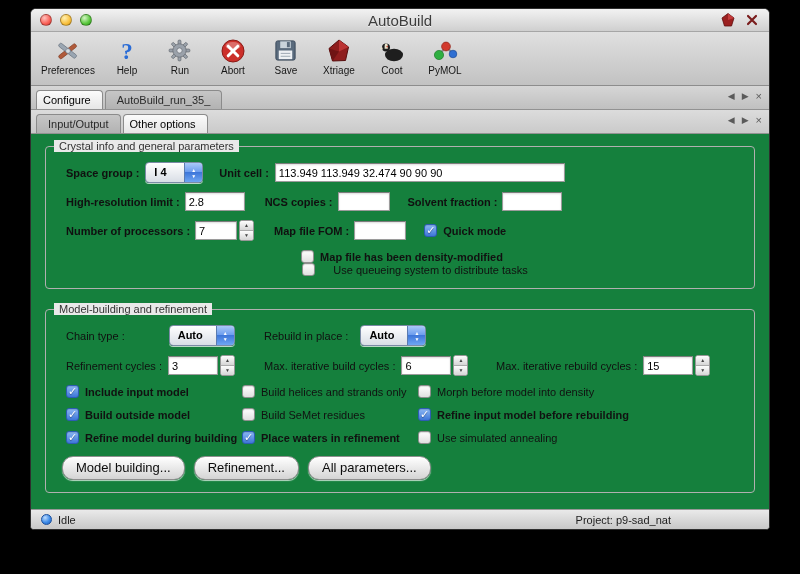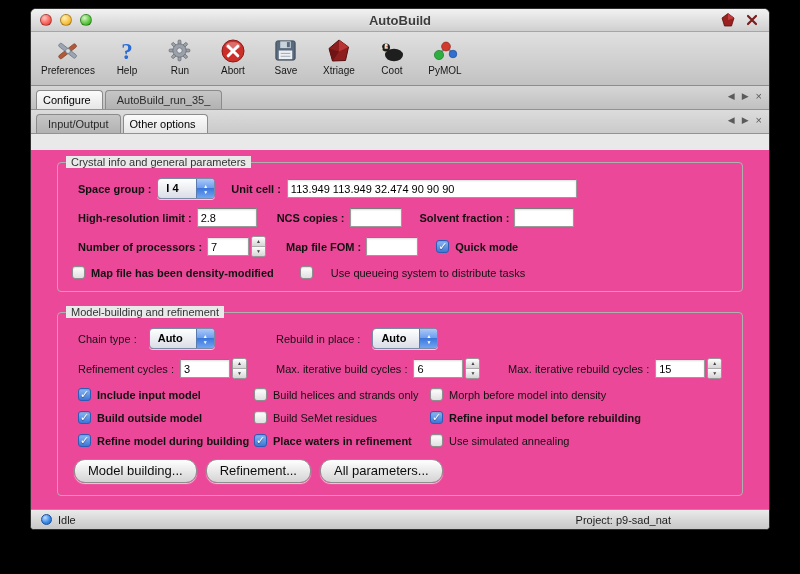--- a/index.html
+++ b/index.html
@@ -10,40 +10,40 @@
           border-radius:6px 6px 4px 4px;background:#e9e9e9;border:1px solid #2e2e2e;
           box-shadow:0 12px 34px rgba(0,0,0,.85);display:flex;flex-direction:column;overflow:hidden;box-sizing:border-box;}
   
   .titlebar{height:22px;flex:0 0 auto;background:linear-gradient(#f2f2f2,#cfcfcf);
             border-bottom:1px solid #a6a6a6;display:flex;align-items:center;position:relative;}
   .traffic{display:flex;gap:8px;margin-left:9px;z-index:2;}
   .light{width:12px;height:12px;border-radius:50%;box-sizing:border-box;border:1px solid rgba(0,0,0,.3);}
   .light.red{background:radial-gradient(circle at 35% 30%,#ffc2bd,#f95f56 60%,#ce352c);}
   .light.yellow{background:radial-gradient(circle at 35% 30%,#fff0b0,#f9c03e 60%,#d89a16);}
   .light.green{background:radial-gradient(circle at 35% 30%,#d4f5c4,#57c63b 60%,#2f9a1b);}
-  .wtitle{position:absolute;left:0;right:0;text-align:center;font-size:13px;font-weight:bold;
+  .wtitle{position:absolute;left:0;right:0;text-align:center;font-size:15px;font-weight:normal;
           color:#3c3c3c;text-shadow:0 1px 0 rgba(255,255,255,.65);}
   .tb-right{position:absolute;right:10px;top:3px;display:flex;gap:9px;align-items:center;z-index:2;}
   .tb-right .mini{width:15px;height:15px;display:flex;align-items:center;justify-content:center;}
   
   .toolbar{height:50px;flex:0 0 auto;background:linear-gradient(#e0e0e0,#c2c2c2);
            border-bottom:1px solid #8d8d8d;display:flex;align-items:flex-start;padding:3px 8px 0 8px;gap:7px;}
   .tool{display:flex;flex-direction:column;align-items:center;gap:0;min-width:42px;padding:1px 2px;border-radius:4px;}
   .tool .ticon{height:29px;display:flex;align-items:center;justify-content:center;}
   .tool .tlabel{font-size:10px;color:#161616;white-space:nowrap;}
   
   .tabrow{height:23px;flex:0 0 auto;background:linear-gradient(#d6d6d6,#c0c0c0);
           border-bottom:1px solid #929292;display:flex;align-items:flex-end;padding:0 4px;position:relative;}
   .tab{font-size:11px;padding:3px 11px 3px;border:1px solid #8b8b8b;border-bottom:none;
        border-radius:4px 4px 0 0;background:linear-gradient(#c6c6c6,#b2b2b2);color:#2a2a2a;margin:0 1px;white-space:nowrap;}
   .tab.selected{background:linear-gradient(#fbfbfb,#e6e6e6);color:#000;padding-left:6px;}
   .tabnav{position:absolute;right:7px;top:5px;display:flex;gap:7px;font-size:9px;color:#5a5a5a;align-items:center;}
   .tabnav span{cursor:default;line-height:10px;}
   
-  .content{flex:1 1 auto;background:#ec4899;padding:12px 26px 0;overflow:hidden;margin-top:16px;}
+  .content{flex:1 1 auto;background:#15803d;padding:12px 14px 0;overflow:hidden;}
   .group{border:1px solid #b0b0b0;border-radius:4px;position:relative;padding:15px 10px 10px;margin-bottom:20px;}
   .group-title{position:absolute;top:-7px;left:8px;background:#e9e9e9;padding:0 5px;font-size:11px;color:#333;}
   .row{display:flex;align-items:center;margin:0 0 9px 10px;}
   .row.tight{margin-bottom:7px;}
   .cell{display:flex;align-items:center;}
   .lbl{font-size:11px;color:#101010;white-space:nowrap;}
   .lbl.b{font-weight:bold;}
   input.tf{height:15px;font-size:11px;font-family:inherit;border:1px solid #9b9b9b;border-top-color:#7c7c7c;
            background:#fff;padding:1px 3px;box-shadow:inset 0 1px 2px rgba(0,0,0,.14);box-sizing:content-box;color:#000;}
   
@@ -256,37 +256,37 @@
             <div>▼</div>
           </span>
           <span class="lbl b" style="margin-left:20px;">Map file FOM :</span>
           <input class="tf" style="width: 44px; margin-left: 5px;" value="">
           <span class="cbitem" style="margin-left:18px;">
             <span class="cb checked"></span>
             <span class="cblabel">Quick mode</span>
           </span>
         </div>
 
-        <div class="row tight" style="margin-left:4px;margin-bottom:2px;">
+        <div class="row tight" style="margin-left:4px;margin-bottom:2px;flex-direction:column;">
           <span class="cbitem">
             <span class="cb"></span>
             <span class="cblabel b">Map file has been density-modified</span>
           </span>
           <span class="cbitem" style="margin-left:26px;gap:12px;">
             <span class="cb"></span>
             <span class="cblabel">Use queueing system to distribute tasks</span>
           </span>
         </div>
       </div>
 
       <div class="group">
         <div class="group-title">Model-building and refinement</div>
 
         <div class="row">
-          <div class="cell" style="width:198px;">
+          <div class="cell" style="width:198px;gap:32px;">
             <span class="lbl">Chain type :</span>
             <div class="popup" style="margin-left:12px;min-width:64px;">
               <span class="pval" style="flex:1;">Auto</span>
               <span class="pcap">
                 <span>▲</span>
                   <span>▼</span>
               </span>
             </div>
           </div>
           <div class="cell" style="width:232px;">

